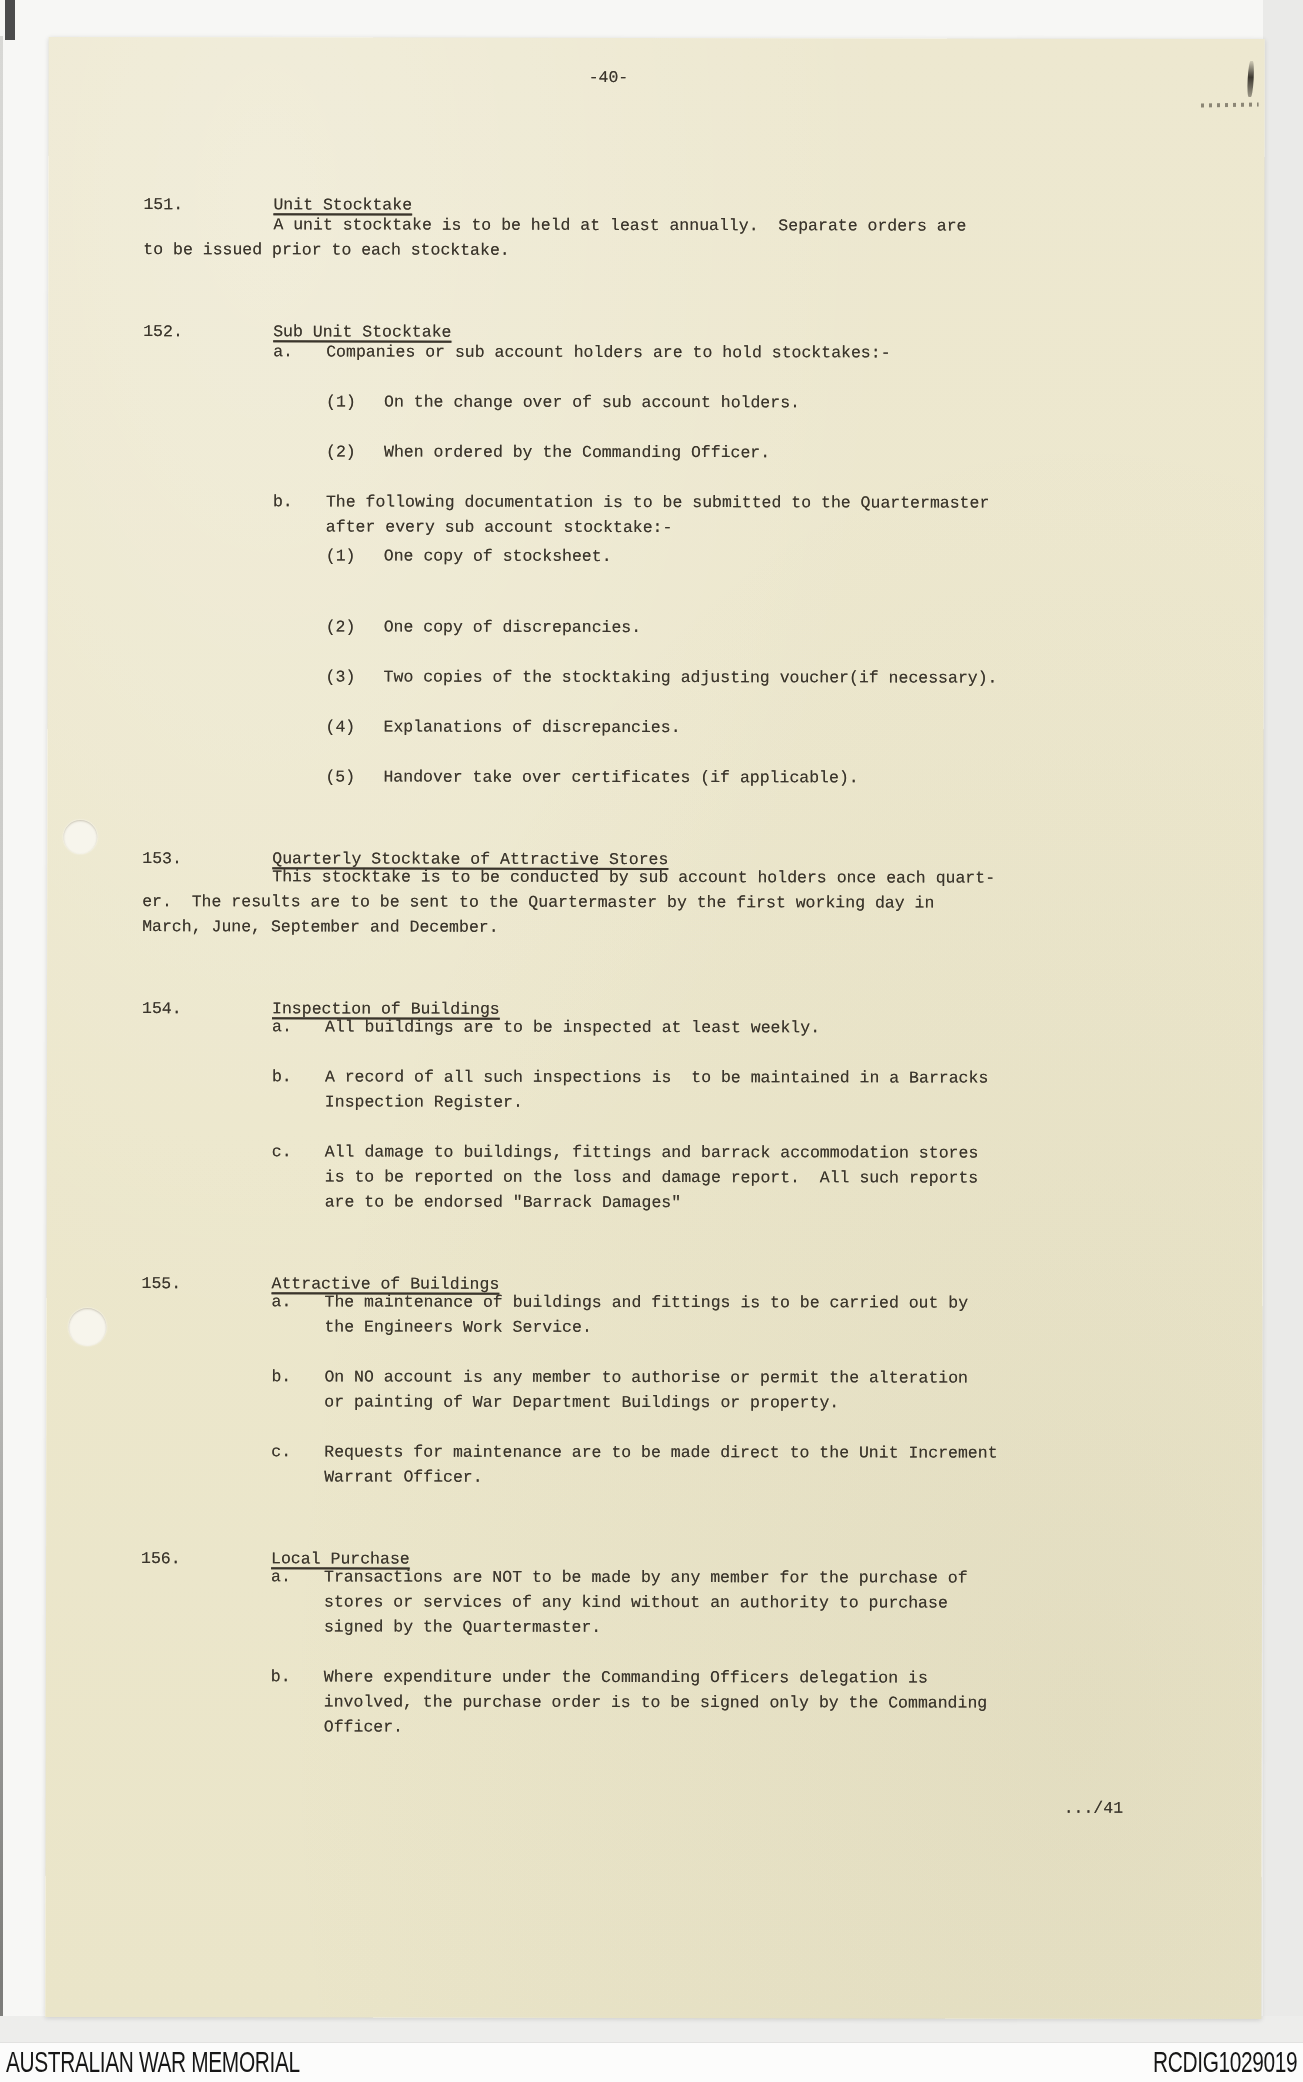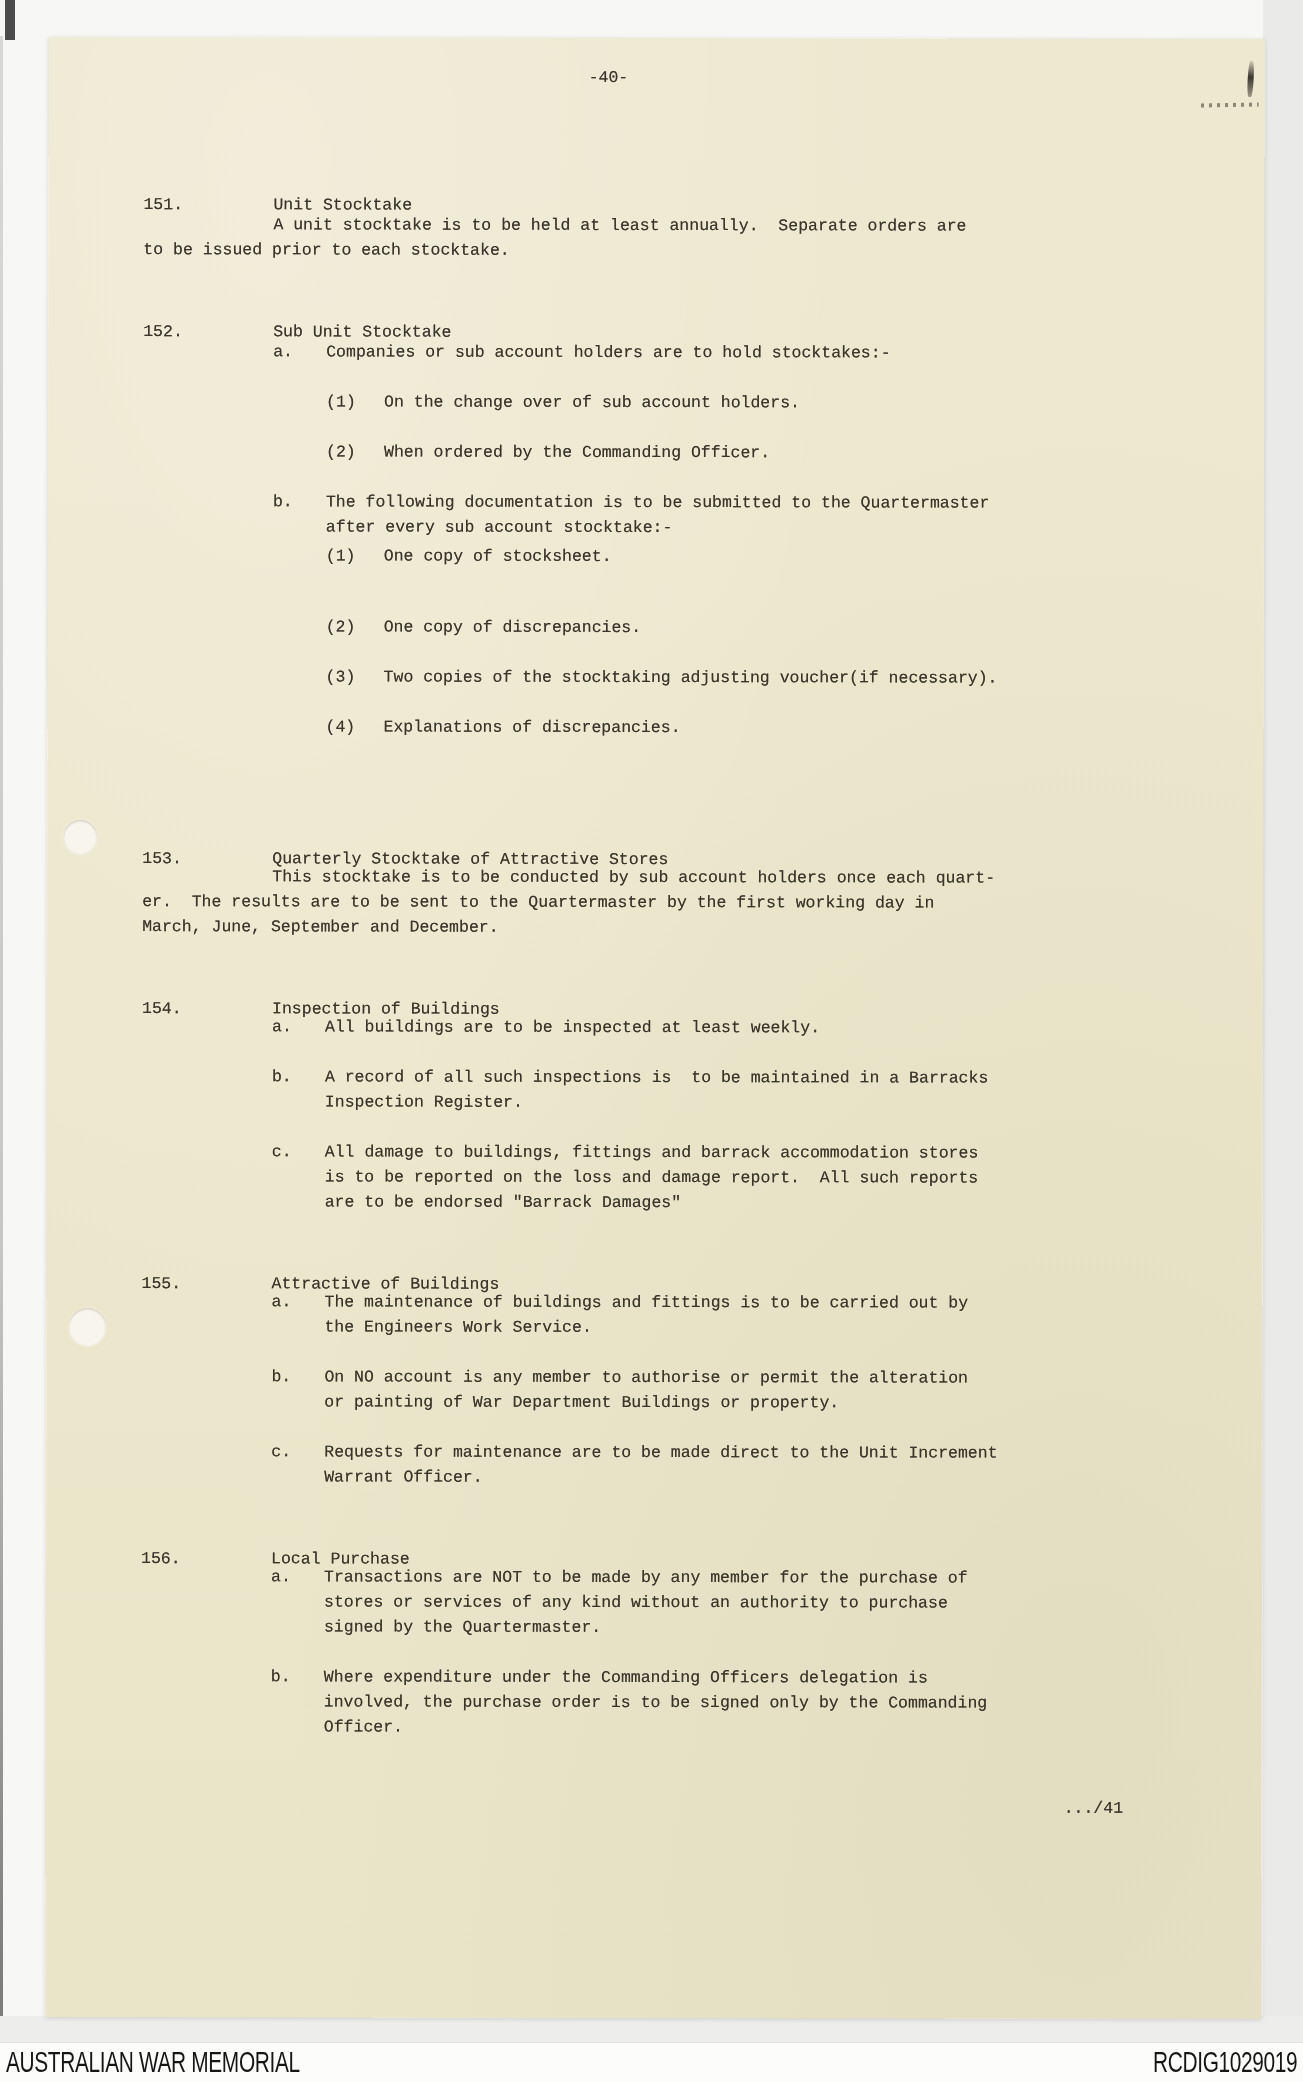--- a/index.html
+++ b/index.html
@@ -19,21 +19,21 @@
       linear-gradient(180deg,#ede8d0 0%,#ece7cc 55%,#eae5c9 100%);
     box-shadow:0 1px 5px rgba(0,0,0,.14);
     transform:rotate(0.10deg);
     color:#3a352c;font-size:16.5px;line-height:25px;
     text-shadow:0 0 .6px rgba(55,48,35,.65);}
 
   .block{position:absolute;white-space:pre-wrap;}
   .pn{left:540px;}
   .sec{left:95px;white-space:nowrap;}
   .num{display:inline-block;width:130px;margin-top:32px;}
-  .head{text-decoration-thickness:2px;text-underline-offset:4px;}
+  .head{text-decoration:underline;text-decoration-thickness:2px;text-underline-offset:4px;}
   .para{left:95px;width:950px;text-indent:130px;}
   .item{left:225px;}
   .sub{left:278px;}
   .m{display:inline-block;width:53px;vertical-align:top;white-space:pre;}
   .m2{display:inline-block;width:58px;vertical-align:top;white-space:pre;}
   .t{display:inline-block;vertical-align:top;white-space:pre-wrap;max-width:760px;}
   .cont{left:1018px;top:1757px;}
 
   
   .hole{position:absolute;border-radius:50%;background:#f7f5ec;
@@ -84,20 +84,21 @@
     <div class="block sec" style="top:250px"><span class="num">152.</span><span class="head">Sub Unit Stocktake</span></div>
     <div class="block item" style="top:302px"><span class="m">a.</span><span class="t">Companies or sub account holders are to hold stocktakes:-</span></div>
     <div class="block sub" style="top:352px"><span class="m2">(1)</span><span class="t">On the change over of sub account holders.</span></div>
     <div class="block sub" style="top:402px"><span class="m2">(2)</span><span class="t">When ordered by the Commanding Officer.</span></div>
     <div class="block item" style="top:452px"><span class="m">b.</span><span class="t">The following documentation is to be submitted to the Quartermaster
 after every sub account stocktake:-</span></div>
     <div class="block sub" style="top:506px"><span class="m2">(1)</span><span class="t">One copy of stocksheet.</span></div>
     <div class="block sub" style="top:577px"><span class="m2">(2)</span><span class="t">One copy of discrepancies.</span></div>
     <div class="block sub" style="top:627px"><span class="m2">(3)</span><span class="t">Two copies of the stocktaking adjusting voucher(if necessary).</span></div>
     <div class="block sub" style="top:677px"><span class="m2">(4)</span><span class="t">Explanations of discrepancies.</span></div>
+    <div class="block sub" style="top:727px"><span class="m2">(5)</span><span class="t">Handover take over certificates (if applicable).</span></div>
 
     <div class="block sec" style="top:777px"><span class="num">153.</span><span class="head">Quarterly Stocktake of Attractive Stores</span></div>
     <div class="block para" style="top:827px">This stocktake is to be conducted by sub account holders once each quart-
 er.  The results are to be sent to the Quartermaster by the first working day in
 March, June, September and December.</div>
 
     <div class="block sec" style="top:927px"><span class="num">154.</span><span class="head">Inspection of Buildings</span></div>
     <div class="block item" style="top:977px"><span class="m">a.</span><span class="t">All buildings are to be inspected at least weekly.</span></div>
     <div class="block item" style="top:1027px"><span class="m">b.</span><span class="t">A record of all such inspections is  to be maintained in a Barracks
 Inspection Register.</span></div>

